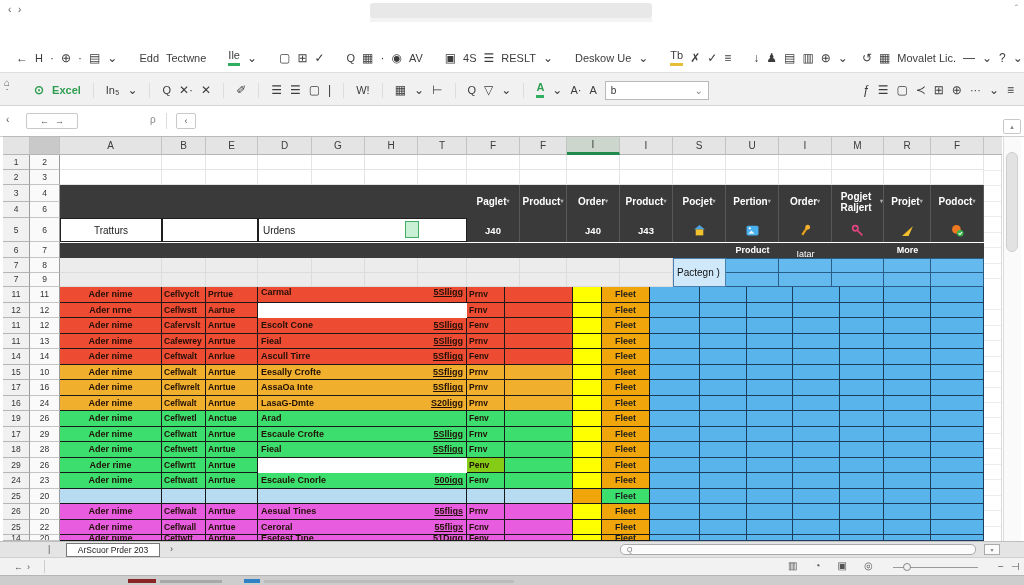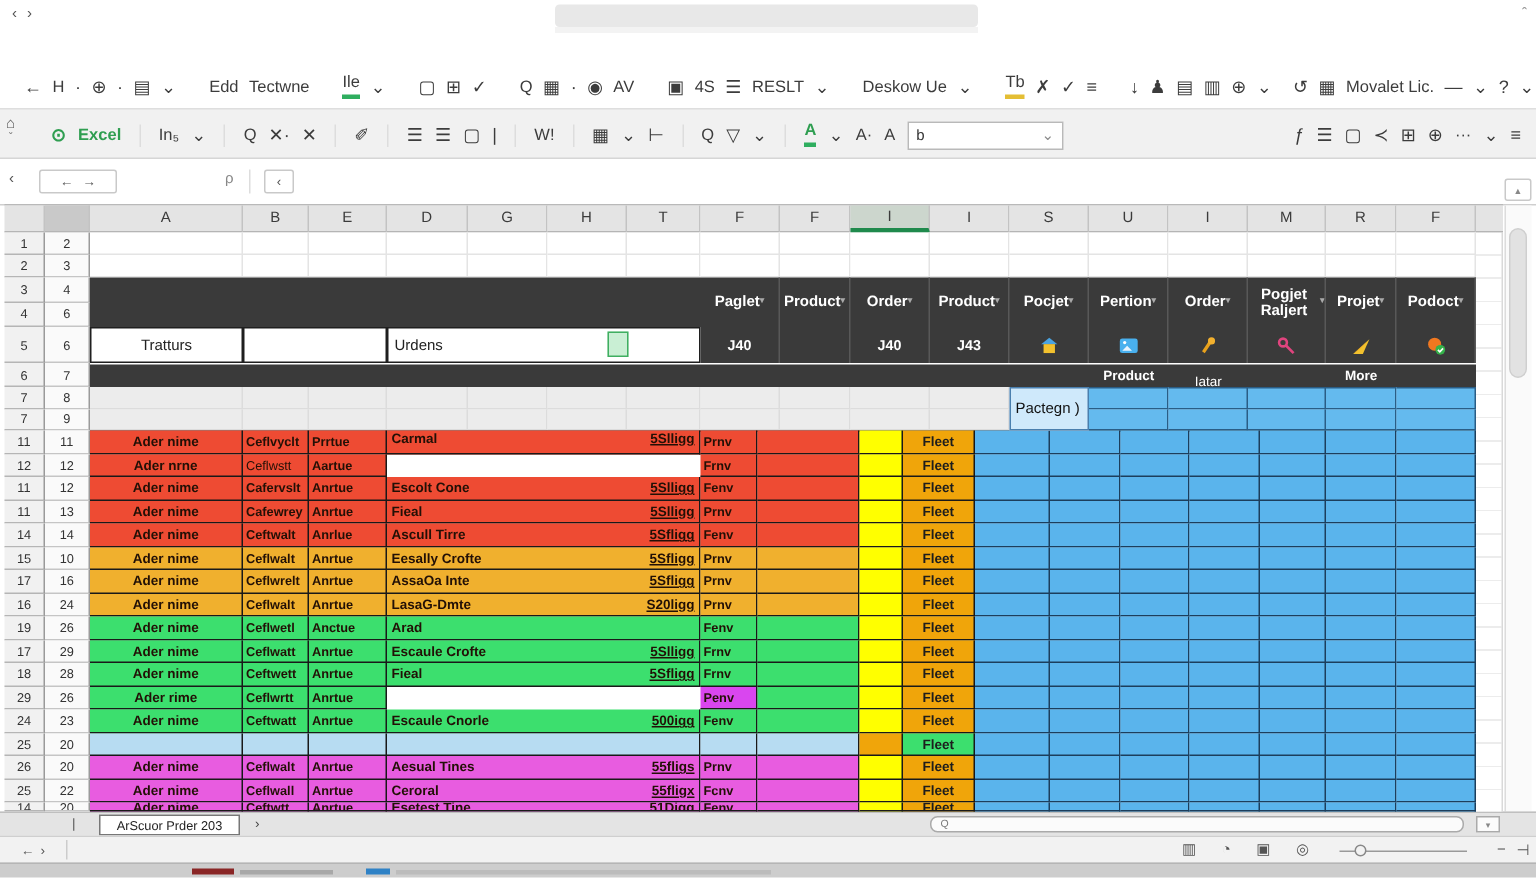--- a/index.html
+++ b/index.html
@@ -447,21 +447,21 @@
     <div class="cell" style="left: 650px; top: 287px; width: 50px; height: 15.5px; background: rgb(90, 180, 236); border-right: 1px solid rgb(28, 62, 92); border-bottom: 1px solid rgb(28, 62, 92);"></div>
     <div class="cell" style="left: 700px; top: 287px; width: 47px; height: 15.5px; background: rgb(90, 180, 236); border-right: 1px solid rgb(28, 62, 92); border-bottom: 1px solid rgb(28, 62, 92);"></div>
     <div class="cell" style="left: 747px; top: 287px; width: 46px; height: 15.5px; background: rgb(90, 180, 236); border-right: 1px solid rgb(28, 62, 92); border-bottom: 1px solid rgb(28, 62, 92);"></div>
     <div class="cell" style="left: 793px; top: 287px; width: 47px; height: 15.5px; background: rgb(90, 180, 236); border-right: 1px solid rgb(28, 62, 92); border-bottom: 1px solid rgb(28, 62, 92);"></div>
     <div class="cell" style="left: 840px; top: 287px; width: 44px; height: 15.5px; background: rgb(90, 180, 236); border-right: 1px solid rgb(28, 62, 92); border-bottom: 1px solid rgb(28, 62, 92);"></div>
     <div class="cell" style="left: 884px; top: 287px; width: 47px; height: 15.5px; background: rgb(90, 180, 236); border-right: 1px solid rgb(28, 62, 92); border-bottom: 1px solid rgb(28, 62, 92);"></div>
     <div class="cell" style="left: 931px; top: 287px; width: 53px; height: 15.5px; background: rgb(90, 180, 236); border-right: 1px solid rgb(28, 62, 92); border-bottom: 1px solid rgb(28, 62, 92);"></div>
     <div class="cell" style="left: 3px; top: 302.5px; width: 27px; height: 15.5px; background: rgb(241, 241, 241); border-right: 1px solid rgb(154, 154, 154); border-bottom: 1px solid rgb(181, 181, 181); color: rgb(51, 51, 51); font-size: 8.5px; display: flex; align-items: center; justify-content: center;">12</div>
     <div class="cell" style="left: 30px; top: 302.5px; width: 30px; height: 15.5px; background: rgb(250, 250, 250); border-right: 1px solid rgb(154, 154, 154); border-bottom: 1px solid rgb(197, 197, 197); color: rgb(51, 51, 51); font-size: 8.5px; display: flex; align-items: center; justify-content: center;">12</div>
     <div class="cell" style="left: 60px; top: 302.5px; width: 102px; height: 15.5px; background: rgb(238, 75, 51); border-right: 1px solid rgb(25, 25, 25); border-bottom: 1px solid rgb(25, 25, 25); color: rgb(34, 16, 6); font-size: 9px; font-weight: 700; display: flex; align-items: center; justify-content: center; text-align: center;">Ader nrne</div>
-    <div class="cell" style="left: 162px; top: 302.5px; width: 44px; height: 15.5px; background: rgb(238, 75, 51); border-right: 1px solid rgb(25, 25, 25); border-bottom: 1px solid rgb(25, 25, 25); color: rgb(34, 16, 6); font-size: 8.5px; font-weight: 400; display: flex; align-items: center; justify-content: flex-start; padding-left: 2px;">Ceflwstt</div>
+    <div class="cell" style="left: 162px; top: 302.5px; width: 44px; height: 15.5px; background: rgb(238, 75, 51); border-right: 1px solid rgb(25, 25, 25); border-bottom: 1px solid rgb(25, 25, 25); color: rgb(34, 16, 6); font-size: 8.5px; font-weight: 700; display: flex; align-items: center; justify-content: flex-start; padding-left: 2px;">Ceflwstt</div>
     <div class="cell" style="left: 206px; top: 302.5px; width: 52px; height: 15.5px; background: rgb(238, 75, 51); border-right: 1px solid rgb(25, 25, 25); border-bottom: 1px solid rgb(25, 25, 25); color: rgb(34, 16, 6); font-size: 8.5px; font-weight: 700; display: flex; align-items: center; justify-content: flex-start; padding-left: 2px;">Aartue</div>
     <div class="cell" style="left: 467px; top: 302.5px; width: 38px; height: 15.5px; background: rgb(238, 75, 51); border-right: 1px solid rgb(25, 25, 25); border-bottom: 1px solid rgb(25, 25, 25); color: rgb(34, 16, 6); font-size: 8.5px; font-weight: 700; display: flex; align-items: center; justify-content: flex-start; padding-left: 2px;">Frnv</div>
     <div class="cell" style="left: 505px; top: 302.5px; width: 68px; height: 15.5px; background: rgb(238, 75, 51); border-right: 1px solid rgb(25, 25, 25); border-bottom: 1px solid rgb(25, 25, 25);"></div>
     <div class="cell" style="left: 573px; top: 302.5px; width: 29px; height: 15.5px; background: rgb(255, 255, 0); border-right: 1px solid rgb(25, 25, 25); border-bottom: 1px solid rgb(25, 25, 25);"></div>
     <div class="cell" style="left: 602px; top: 302.5px; width: 48px; height: 15.5px; background: rgb(240, 165, 10); border-right: 1px solid rgb(25, 25, 25); border-bottom: 1px solid rgb(25, 25, 25); color: rgb(29, 29, 29); font-size: 9px; font-weight: 700; display: flex; align-items: center; justify-content: center;">Fleet</div>
     <div class="cell" style="left: 650px; top: 302.5px; width: 50px; height: 15.5px; background: rgb(90, 180, 236); border-right: 1px solid rgb(28, 62, 92); border-bottom: 1px solid rgb(28, 62, 92);"></div>
     <div class="cell" style="left: 700px; top: 302.5px; width: 47px; height: 15.5px; background: rgb(90, 180, 236); border-right: 1px solid rgb(28, 62, 92); border-bottom: 1px solid rgb(28, 62, 92);"></div>
     <div class="cell" style="left: 747px; top: 302.5px; width: 46px; height: 15.5px; background: rgb(90, 180, 236); border-right: 1px solid rgb(28, 62, 92); border-bottom: 1px solid rgb(28, 62, 92);"></div>
     <div class="cell" style="left: 793px; top: 302.5px; width: 47px; height: 15.5px; background: rgb(90, 180, 236); border-right: 1px solid rgb(28, 62, 92); border-bottom: 1px solid rgb(28, 62, 92);"></div>
     <div class="cell" style="left: 840px; top: 302.5px; width: 44px; height: 15.5px; background: rgb(90, 180, 236); border-right: 1px solid rgb(28, 62, 92); border-bottom: 1px solid rgb(28, 62, 92);"></div>
@@ -645,21 +645,21 @@
     <div class="cell" style="left: 747px; top: 442px; width: 46px; height: 15.5px; background: rgb(90, 180, 236); border-right: 1px solid rgb(28, 62, 92); border-bottom: 1px solid rgb(28, 62, 92);"></div>
     <div class="cell" style="left: 793px; top: 442px; width: 47px; height: 15.5px; background: rgb(90, 180, 236); border-right: 1px solid rgb(28, 62, 92); border-bottom: 1px solid rgb(28, 62, 92);"></div>
     <div class="cell" style="left: 840px; top: 442px; width: 44px; height: 15.5px; background: rgb(90, 180, 236); border-right: 1px solid rgb(28, 62, 92); border-bottom: 1px solid rgb(28, 62, 92);"></div>
     <div class="cell" style="left: 884px; top: 442px; width: 47px; height: 15.5px; background: rgb(90, 180, 236); border-right: 1px solid rgb(28, 62, 92); border-bottom: 1px solid rgb(28, 62, 92);"></div>
     <div class="cell" style="left: 931px; top: 442px; width: 53px; height: 15.5px; background: rgb(90, 180, 236); border-right: 1px solid rgb(28, 62, 92); border-bottom: 1px solid rgb(28, 62, 92);"></div>
     <div class="cell" style="left: 3px; top: 457.5px; width: 27px; height: 15.5px; background: rgb(241, 241, 241); border-right: 1px solid rgb(154, 154, 154); border-bottom: 1px solid rgb(181, 181, 181); color: rgb(51, 51, 51); font-size: 8.5px; display: flex; align-items: center; justify-content: center;">29</div>
     <div class="cell" style="left: 30px; top: 457.5px; width: 30px; height: 15.5px; background: rgb(250, 250, 250); border-right: 1px solid rgb(154, 154, 154); border-bottom: 1px solid rgb(197, 197, 197); color: rgb(51, 51, 51); font-size: 8.5px; display: flex; align-items: center; justify-content: center;">26</div>
     <div class="cell" style="left: 60px; top: 457.5px; width: 102px; height: 15.5px; background: rgb(60, 223, 110); border-right: 1px solid rgb(25, 25, 25); border-bottom: 1px solid rgb(25, 25, 25); color: rgb(34, 16, 6); font-size: 9px; font-weight: 700; display: flex; align-items: center; justify-content: center;">Ader rime</div>
     <div class="cell" style="left: 162px; top: 457.5px; width: 44px; height: 15.5px; background: rgb(60, 223, 110); border-right: 1px solid rgb(25, 25, 25); border-bottom: 1px solid rgb(25, 25, 25); color: rgb(34, 16, 6); font-size: 8.5px; font-weight: 700; display: flex; align-items: center; justify-content: flex-start; padding-left: 2px;">Ceflwrtt</div>
     <div class="cell" style="left: 206px; top: 457.5px; width: 52px; height: 15.5px; background: rgb(60, 223, 110); border-right: 1px solid rgb(25, 25, 25); border-bottom: 1px solid rgb(25, 25, 25); color: rgb(34, 16, 6); font-size: 8.5px; font-weight: 700; display: flex; align-items: center; justify-content: flex-start; padding-left: 2px;">Anrtue</div>
-    <div class="cell" style="left: 467px; top: 457.5px; width: 38px; height: 15.5px; background: #d946ef; border-right: 1px solid rgb(25, 25, 25); border-bottom: 1px solid rgb(25, 25, 25); color: rgb(34, 16, 6); font-size: 8.5px; font-weight: 700; display: flex; align-items: center; justify-content: flex-start; padding-left: 2px;">Penv</div>
+    <div class="cell" style="left: 467px; top: 457.5px; width: 38px; height: 15.5px; background: #84cc16; border-right: 1px solid rgb(25, 25, 25); border-bottom: 1px solid rgb(25, 25, 25); color: rgb(34, 16, 6); font-size: 8.5px; font-weight: 700; display: flex; align-items: center; justify-content: flex-start; padding-left: 2px;">Penv</div>
     <div class="cell" style="left: 505px; top: 457.5px; width: 68px; height: 15.5px; background: rgb(60, 223, 110); border-right: 1px solid rgb(25, 25, 25); border-bottom: 1px solid rgb(25, 25, 25);"></div>
     <div class="cell" style="left: 573px; top: 457.5px; width: 29px; height: 15.5px; background: rgb(255, 255, 0); border-right: 1px solid rgb(25, 25, 25); border-bottom: 1px solid rgb(25, 25, 25);"></div>
     <div class="cell" style="left: 602px; top: 457.5px; width: 48px; height: 15.5px; background: rgb(240, 165, 10); border-right: 1px solid rgb(25, 25, 25); border-bottom: 1px solid rgb(25, 25, 25); color: rgb(29, 29, 29); font-size: 9px; font-weight: 700; display: flex; align-items: center; justify-content: center;">Fleet</div>
     <div class="cell" style="left: 650px; top: 457.5px; width: 50px; height: 15.5px; background: rgb(90, 180, 236); border-right: 1px solid rgb(28, 62, 92); border-bottom: 1px solid rgb(28, 62, 92);"></div>
     <div class="cell" style="left: 700px; top: 457.5px; width: 47px; height: 15.5px; background: rgb(90, 180, 236); border-right: 1px solid rgb(28, 62, 92); border-bottom: 1px solid rgb(28, 62, 92);"></div>
     <div class="cell" style="left: 747px; top: 457.5px; width: 46px; height: 15.5px; background: rgb(90, 180, 236); border-right: 1px solid rgb(28, 62, 92); border-bottom: 1px solid rgb(28, 62, 92);"></div>
     <div class="cell" style="left: 793px; top: 457.5px; width: 47px; height: 15.5px; background: rgb(90, 180, 236); border-right: 1px solid rgb(28, 62, 92); border-bottom: 1px solid rgb(28, 62, 92);"></div>
     <div class="cell" style="left: 840px; top: 457.5px; width: 44px; height: 15.5px; background: rgb(90, 180, 236); border-right: 1px solid rgb(28, 62, 92); border-bottom: 1px solid rgb(28, 62, 92);"></div>
     <div class="cell" style="left: 884px; top: 457.5px; width: 47px; height: 15.5px; background: rgb(90, 180, 236); border-right: 1px solid rgb(28, 62, 92); border-bottom: 1px solid rgb(28, 62, 92);"></div>
     <div class="cell" style="left: 931px; top: 457.5px; width: 53px; height: 15.5px; background: rgb(90, 180, 236); border-right: 1px solid rgb(28, 62, 92); border-bottom: 1px solid rgb(28, 62, 92);"></div>

